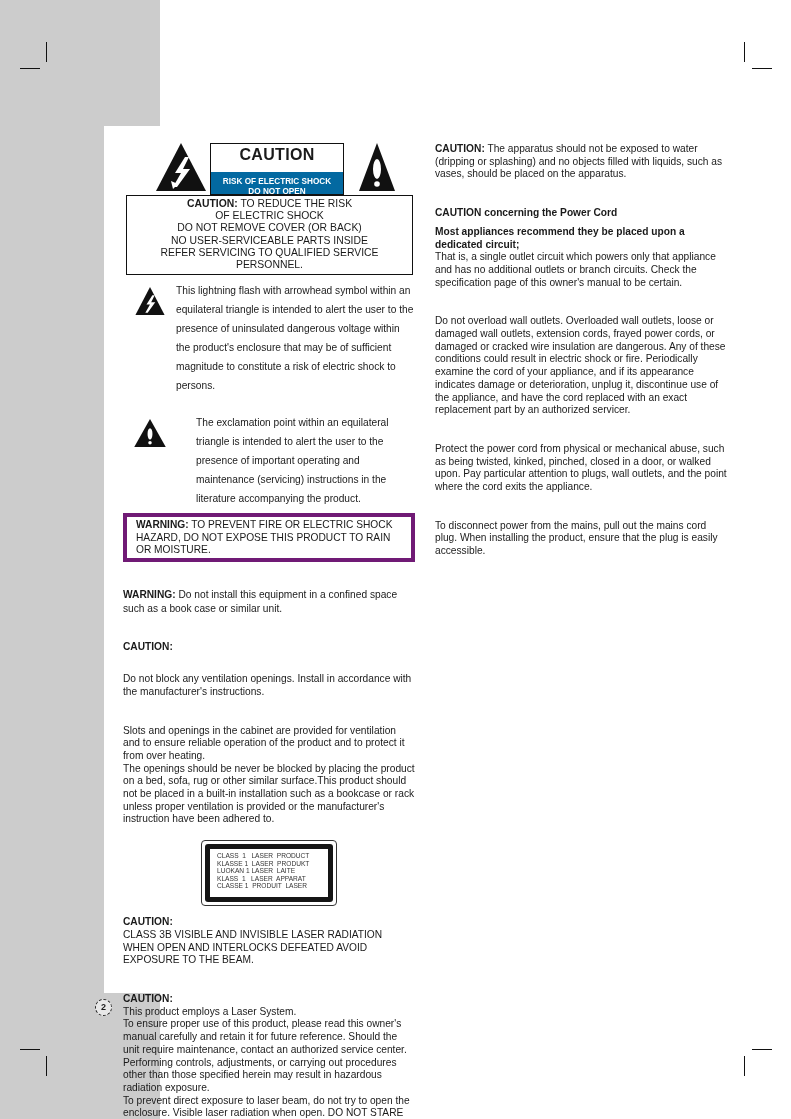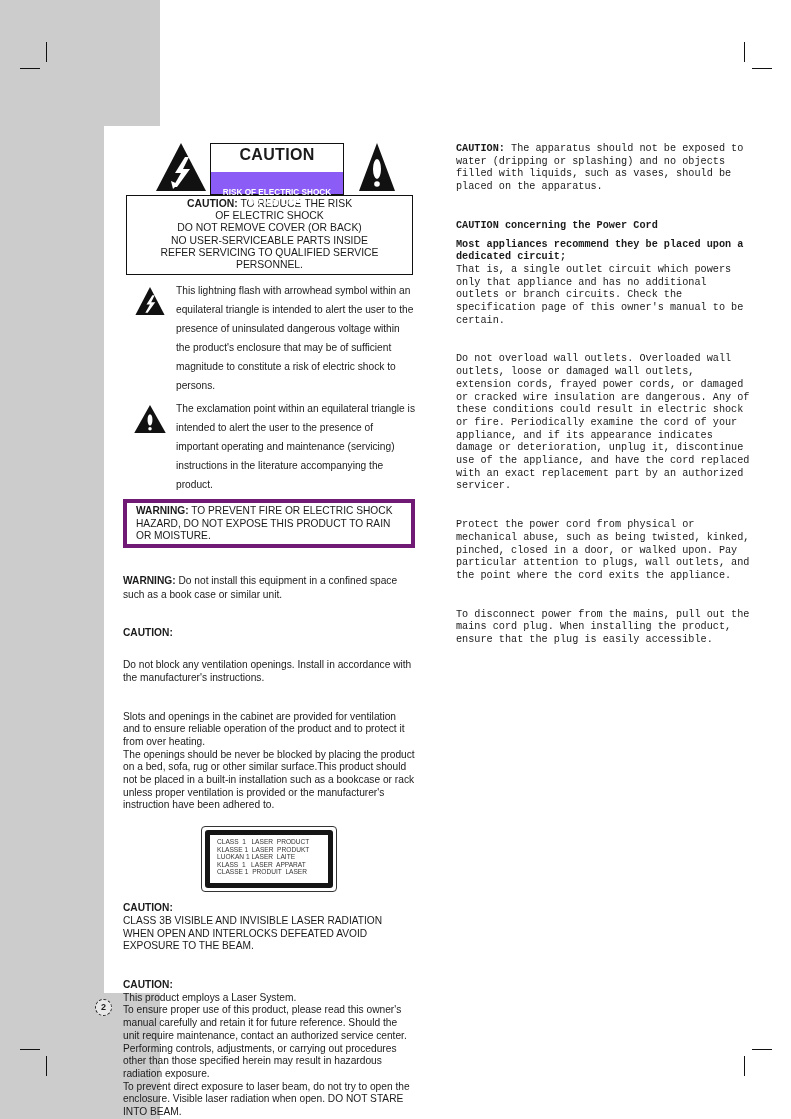--- a/index.html
+++ b/index.html
@@ -7,37 +7,37 @@
     body { position: relative; font-family: "Liberation Sans", sans-serif; color: #1a1a1a; }
 
     .gray-top { position: absolute; left: 0; top: 0; width: 160px; height: 126px; background: #cccccc; }
     .gray-side { position: absolute; left: 0; top: 126px; width: 104px; height: 867px; background: #cccccc; }
     .gray-bottom { position: absolute; left: 0; top: 993px; width: 160px; height: 126px; background: #cccccc; }
 
     .crop { position: absolute; background: #111; }
 
     .col { position: absolute; font-size: 10.2px; line-height: 12.7px; }
     .col-left { left: 123px; top: 140px; width: 292px; }
-    .col-right { left: 456px; top: 143px; width: 295px; font-family: Liberation Mono, monospace; }
+    .col-right { left: 435px; top: 143px; width: 295px; }
 
     .sign { position: relative; height: 55px; margin-left: 33px; width: 235px; }
     .tri { position: absolute; top: 3px; }
     .tri-left { left: 0; }
     .tri-right { left: 203px; }
     .sign-box { position: absolute; left: 54px; top: 3px; width: 134px; height: 52px; border: 1.5px solid #111; }
     .sign-title { display: block; text-align: center; font-size: 16px; font-weight: bold; line-height: 22px; letter-spacing: 0.3px; }
-    .sign-sub { position: absolute; left: 0; right: 0; bottom: 0; height: 22px; background: #8b5cf6; color: #fff; text-align: center; font-size: 8.2px; font-weight: bold; line-height: 10px; padding-top: 16px; }
+    .sign-sub { position: absolute; left: 0; right: 0; bottom: 0; height: 22px; background: #0369a1; color: #fff; text-align: center; font-size: 8.2px; font-weight: bold; line-height: 10px; padding-top: 5px; }
 
     .caution-box { border: 1px solid #111; margin-left: 3px; width: 287px; padding: 2px 22px 3px; text-align: center; font-size: 10.4px; line-height: 12.2px; }
     .caution-box b { font-weight: bold; }
 
     .symbol-row { display: flex; margin-top: 6px; }
     .symbol-icon { width: 53px; flex: none; display: flex; justify-content: center; }
     .symbol-text { width: 240px; line-height: 19px; }
-    .symbol-row.r2 { margin-top: 4px; }
+    .symbol-row.r2 { margin-top: 18px; gap: 20px; }
 
     .warn-box { border: 4px solid #701a75; margin-top: 5px; padding: 2px 8px 2px 9px; width: 292px; line-height: 12.4px; }
 
     p.para { margin-top: 26px; }
     p.tight { margin-top: 0; }
     b.h { font-weight: bold; }
 
     .laser-label { margin: 14px 0 0 78px; width: 136px; height: 66px; border: 1px solid #333; border-radius: 4px; padding: 3px; }
     .laser-inner { width: 100%; height: 100%; background: #151515; border-radius: 3px; padding: 5px; }
     .laser-core { width: 100%; height: 100%; background: #fff; padding: 3px 0 0 7px; font-size: 6.6px; line-height: 7.5px; color: #333; white-space: pre; }

